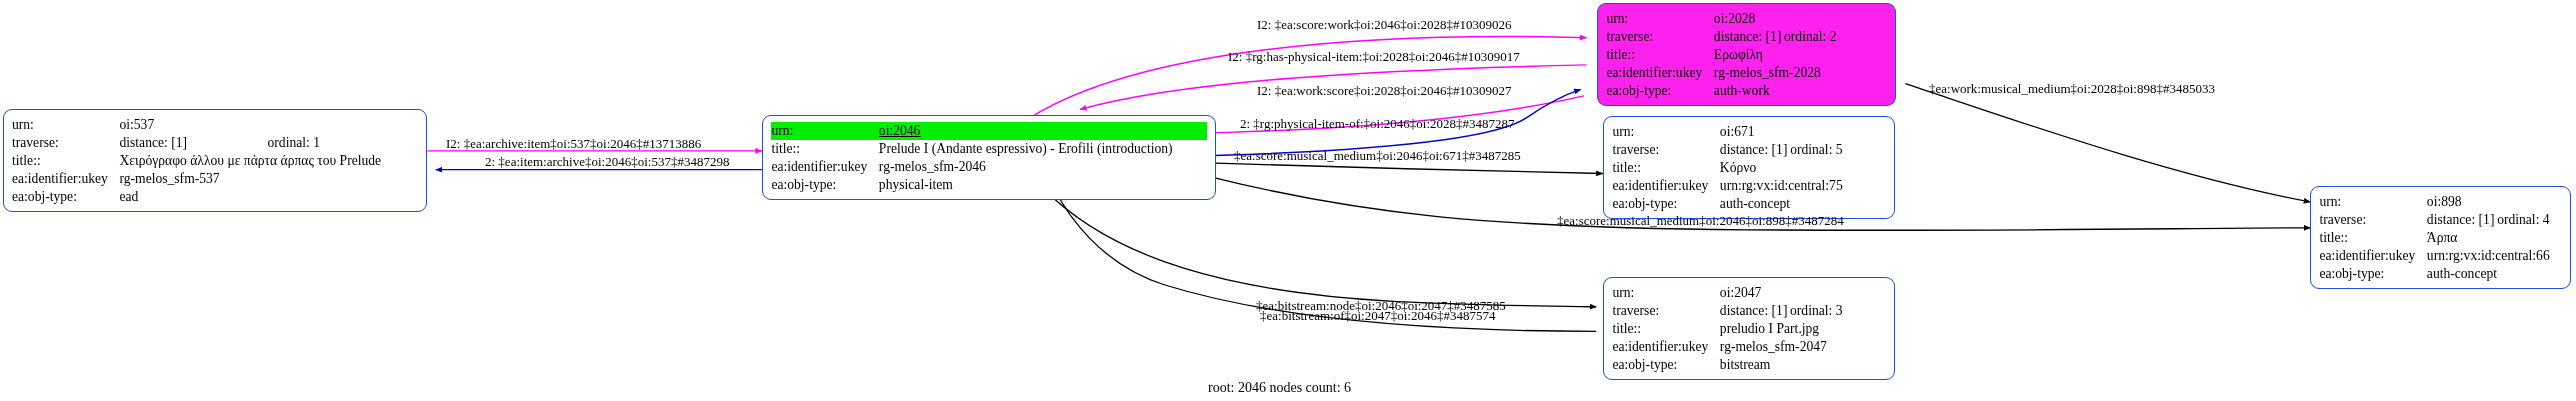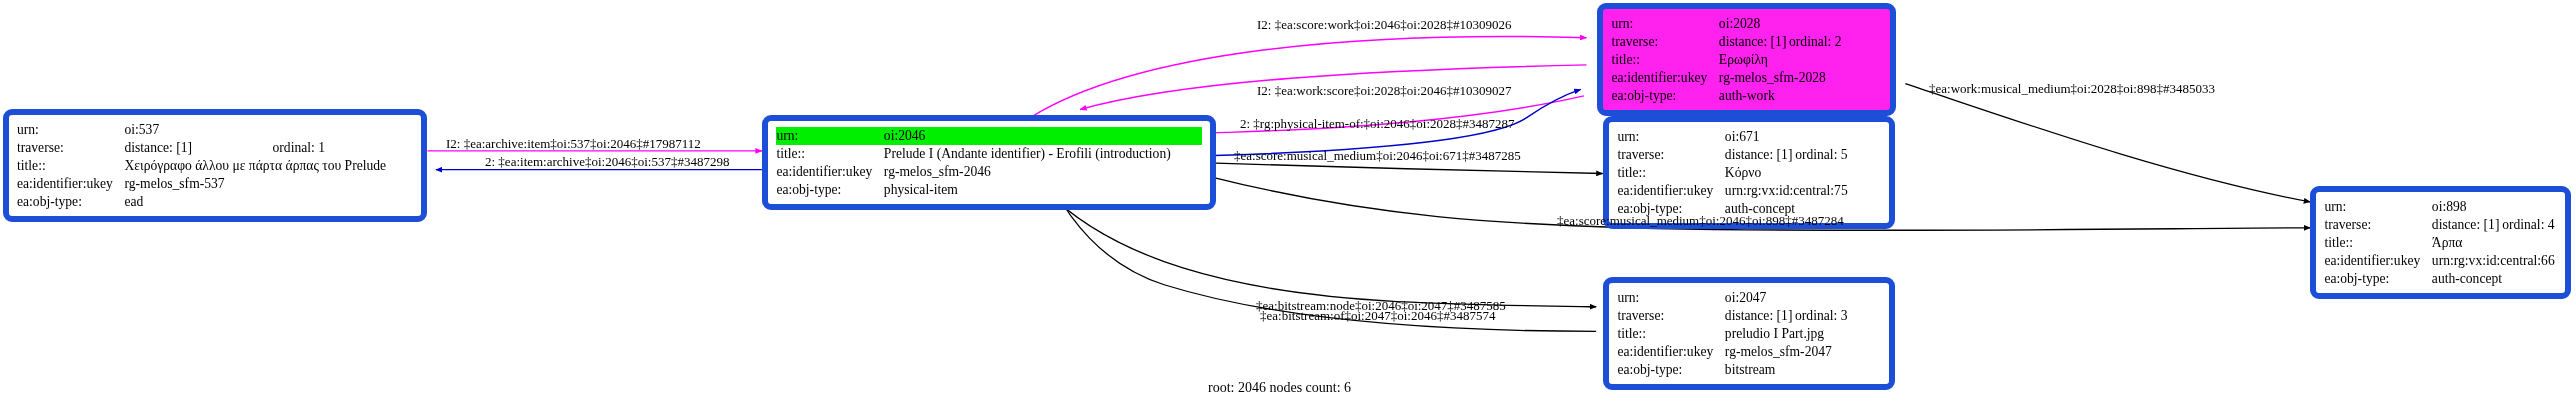--- a/index.html
+++ b/index.html
@@ -22,21 +22,21 @@
     position: absolute;
     left: 0;
     top: 0;
     width: 2576px;
     height: 402px;
     pointer-events: none;
   }
   .node {
     position: absolute;
     box-sizing: border-box;
-    border: 6px solid #1d4ed8;
+    border: 1px solid #1d4ed8;
     border-radius: 9px;
     background: #ffffff;
     padding: 5.8px 8.4px 5.8px 8.4px;
     z-index: 5;
   }
   .node.magenta { background: #ff22ee; }
   .node table {
     border-collapse: collapse;
     border-spacing: 0;
   }
@@ -158,25 +158,25 @@
       </tr>
     </tbody>
       </table>
   </div>
 
   <div class="node" style="left:762px; top:115px; width:454px;">
     <table style="width:100%;">
       <tbody>
           <tr class="row-hl">
         <td class="key">urn:</td>
-        <td class="val" style="width:100%;">oi:2046</td>
-      </tr>
-      <tr>
-        <td class="key">title::</td>
-        <td class="val">Prelude I (Andante identifier) - Erofili (introduction)</td>
+        <td class="val" style="width:100%;text-decoration:underline;">oi:2046</td>
+      </tr>
+      <tr>
+        <td class="key">title::</td>
+        <td class="val">Prelude I (Andante espressivo) - Erofili (introduction)</td>
       </tr>
       <tr>
         <td class="key">ea:identifier:ukey</td>
         <td class="val">rg-melos_sfm-2046</td>
       </tr>
       <tr>
         <td class="key">ea:obj-type:</td>
         <td class="val">physical-item</td>
       </tr>
     </tbody>
@@ -288,24 +288,25 @@
         <td class="val" colspan="2">rg-melos_sfm-2047</td>
       </tr>
       <tr>
         <td class="key">ea:obj-type:</td>
         <td class="val" colspan="2">bitstream</td>
       </tr>
     </tbody>
       </table>
   </div>
 
-  <div class="edge-label" style="left:446px; top:137px;">I2: ‡ea:archive:item‡oi:537‡oi:2046‡#17987112</div>
+  <div class="edge-label" style="left:446px; top:137px;">I2: ‡ea:archive:item‡oi:537‡oi:2046‡#13713886</div>
   <div class="edge-label" style="left:453px; top:155px;margin-left:32px;">2: ‡ea:item:archive‡oi:2046‡oi:537‡#3487298</div>
 
   <div class="edge-label" style="left:1257px; top:17.5px;">I2: ‡ea:score:work‡oi:2046‡oi:2028‡#10309026</div>
+  <div class="edge-label" style="left:1228px; top:50px;">I2: ‡rg:has-physical-item:‡oi:2028‡oi:2046‡#10309017</div>
   <div class="edge-label" style="left:1257px; top:84px;">I2: ‡ea:work:score‡oi:2028‡oi:2046‡#10309027</div>
   <div class="edge-label" style="left:1240px; top:117px;">2: ‡rg:physical-item-of:‡oi:2046‡oi:2028‡#3487287</div>
 
   <div class="edge-label" style="left:1234px; top:149px;">‡ea:score:musical_medium‡oi:2046‡oi:671‡#3487285</div>
   <div class="edge-label" style="left:1929px; top:82px;">‡ea:work:musical_medium‡oi:2028‡oi:898‡#3485033</div>
   <div class="edge-label" style="left:1557px; top:214px;">‡ea:score:musical_medium‡oi:2046‡oi:898‡#3487284</div>
 
   <div class="edge-label" style="left:1256px; top:253px;margin-top:46px;">‡ea:bitstream:node‡oi:2046‡oi:2047‡#3487585</div>
   <div class="edge-label" style="left:1260px; top:309px;">‡ea:bitstream:of‡oi:2047‡oi:2046‡#3487574</div>
 

